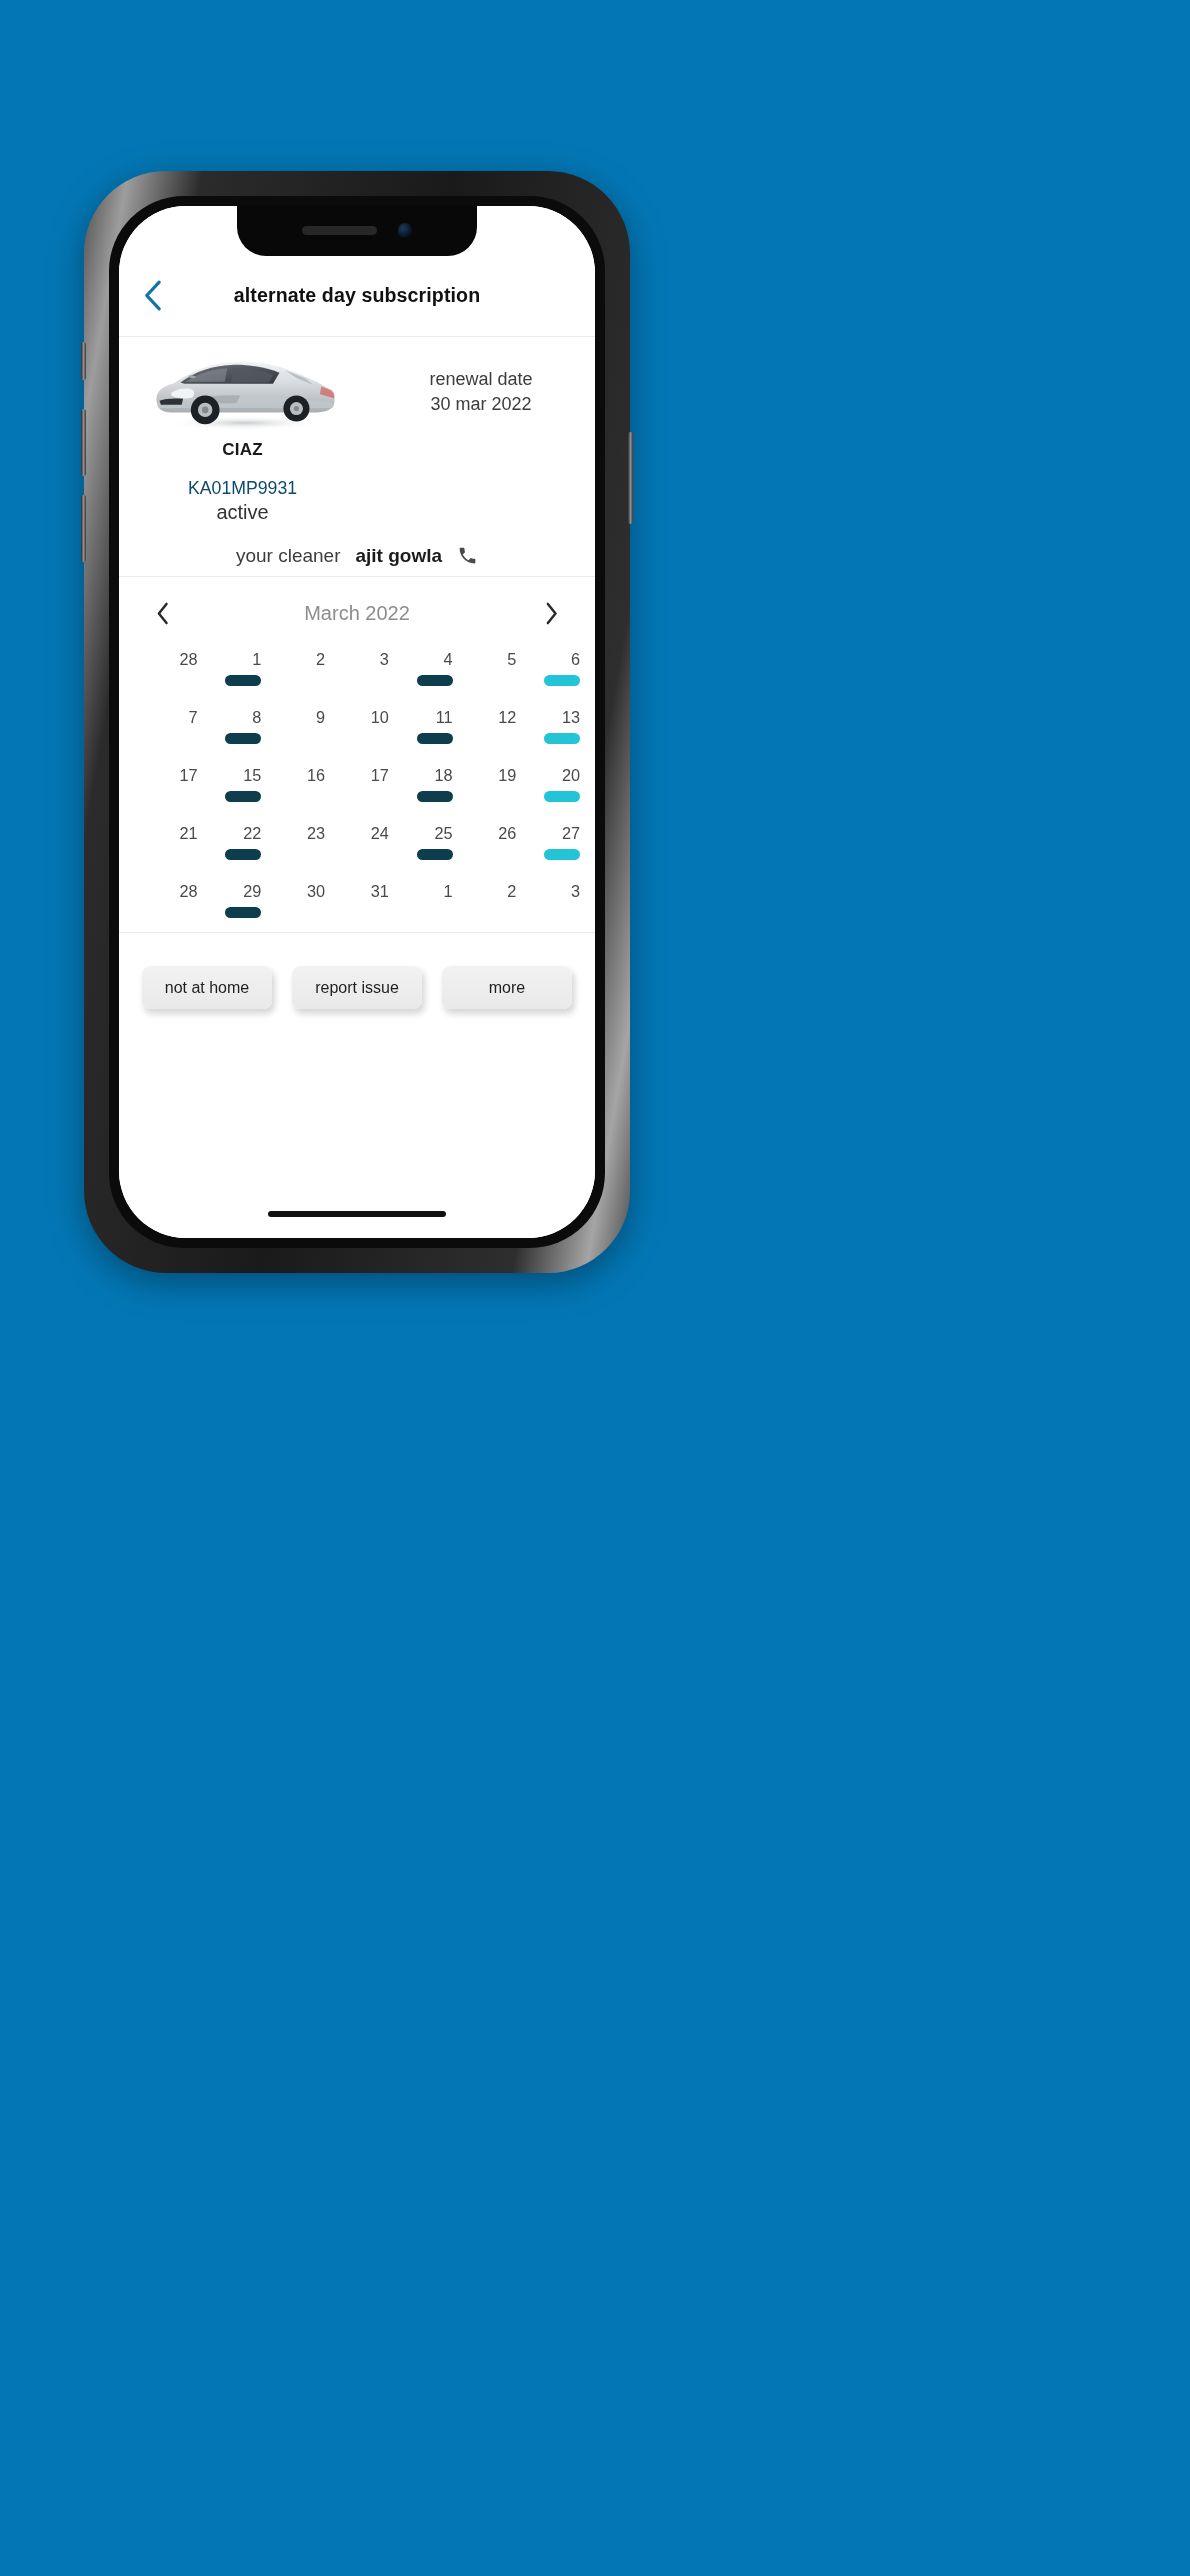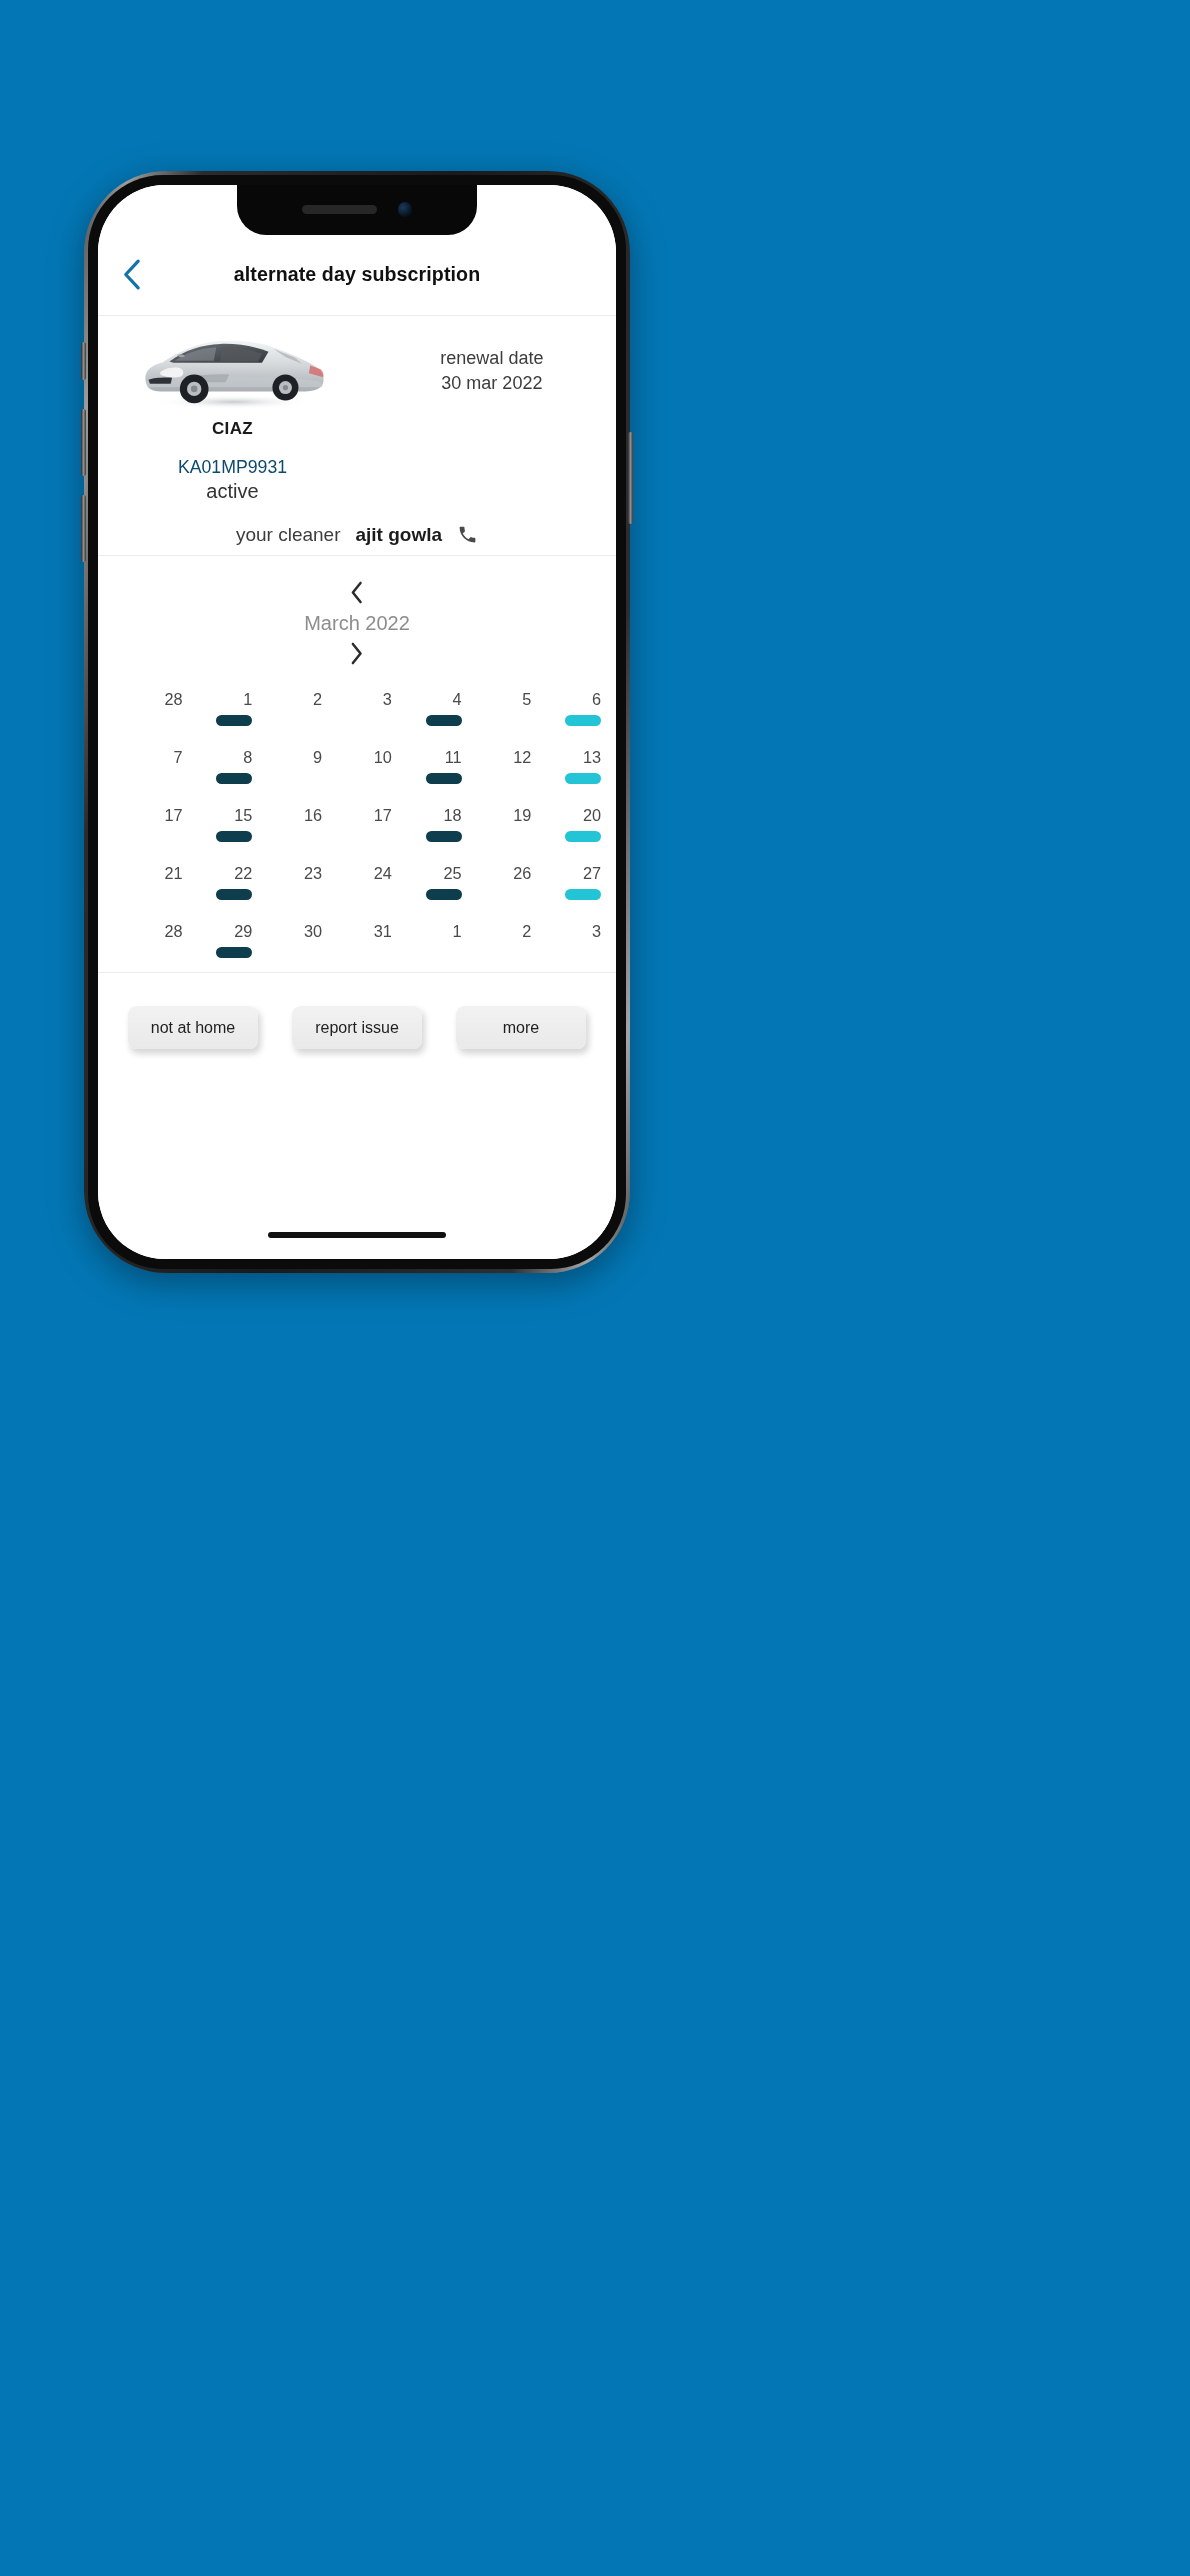--- a/index.html
+++ b/index.html
@@ -16,21 +16,21 @@
     width: 1190px; height: 2576px;
     background: #0377B5;
   }
   .phone {
     position: absolute;
     left: 84px; top: 171px;
     width: 546px; height: 1102px;
     border-radius: 82px;
     background: linear-gradient(100deg,#4b4b4b 0%,#9d9d9d 6%,#2b2b2b 16%,#1a1a1a 50%,#2e2e2e 84%,#a5a5a5 94%,#4a4a4a 100%);
     box-shadow: 0 9.6px 35px rgba(0,0,0,.35);
-    padding: 4px;
+    padding: 25px;
   }
   .phone-inner {
     position: relative;
     width: 100%; height: 100%;
     border-radius: 75px;
     background: #0b0b0b;
     padding: 9.6px;
   }
   .screen {
     position: relative;
@@ -122,21 +122,20 @@
     font-size: 19px; color: #3c3c3c;
   }
   .cleaner-name { font-weight: bold; color: #1c1c1c; }
   .phone-icon { color: #4a4a4a; display: flex; align-items: center; }
 
   
   .calendar { padding: 3.8px 0 0; border-bottom: 1px solid #ececec; }
   .cal-head {
     display: flex; align-items: center; justify-content: space-between;
     padding: 13.4px 25px 9.6px;
-    flex-direction: column;
   }
   .cal-nav {
     width: 38px; height: 38px;
     display: flex; align-items: center; justify-content: center;
     color: #2b2b2b;
   }
   .cal-month { font-size: 20px; color: #8d8d8d; }
 
   .cal-grid { display: grid; grid-template-columns: repeat(7,1fr); padding: 0 15.3px; }
   .dow {

